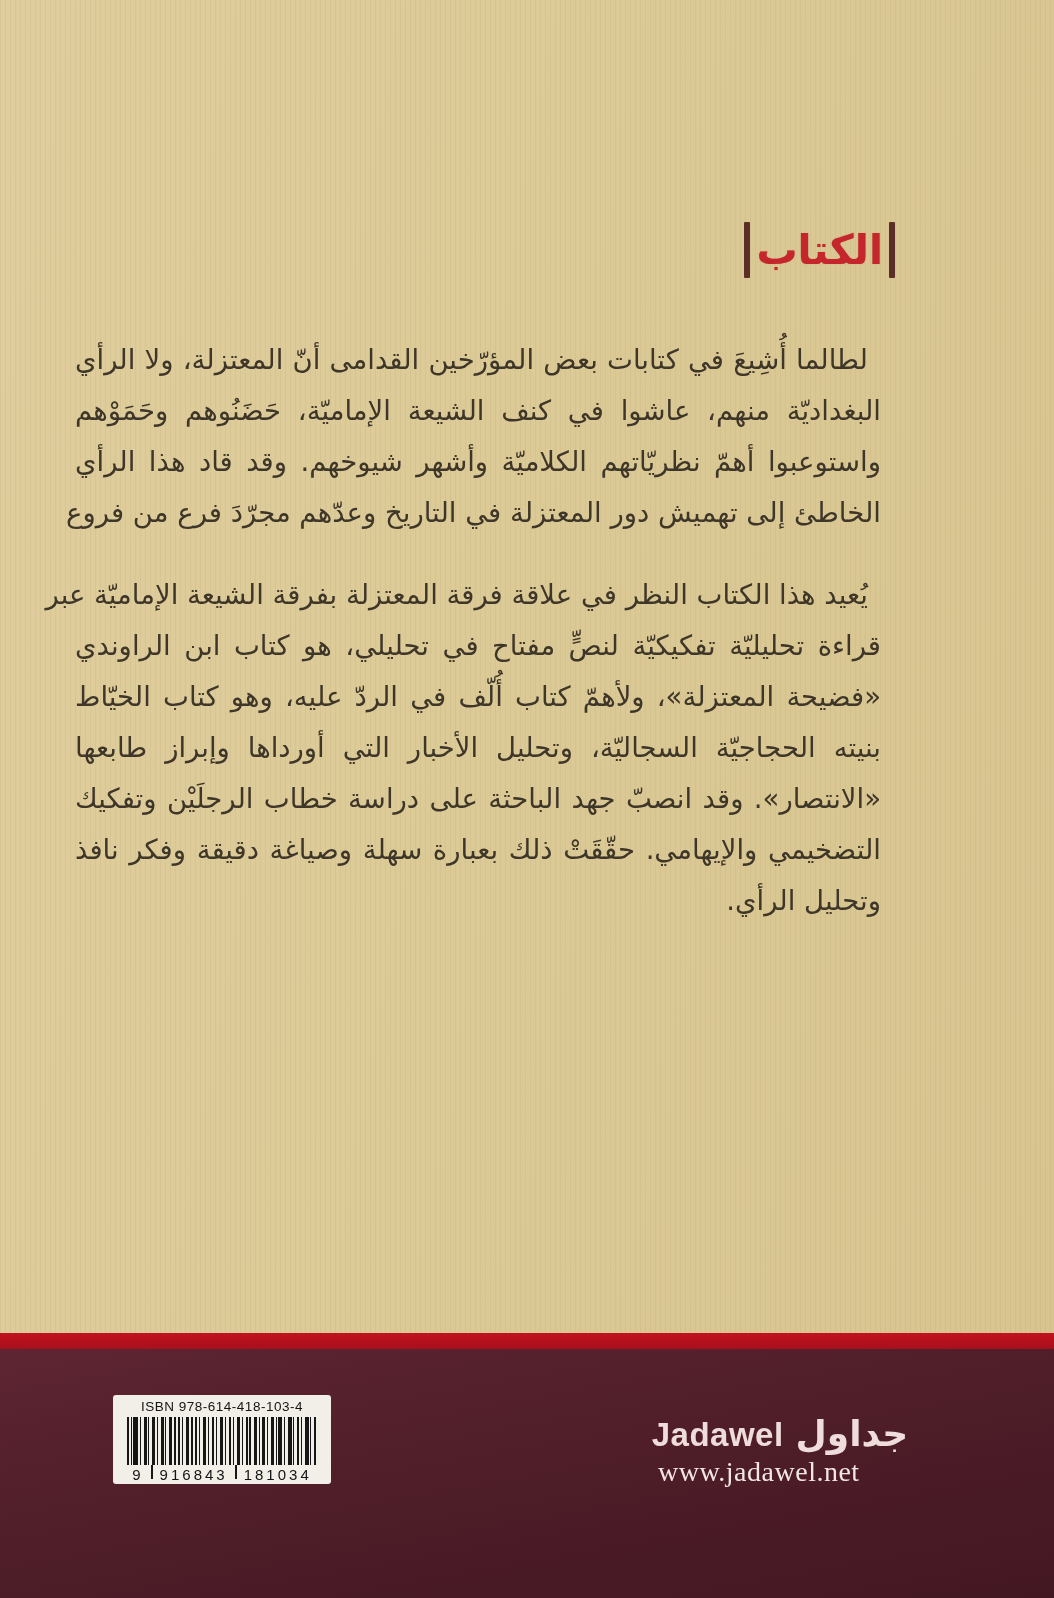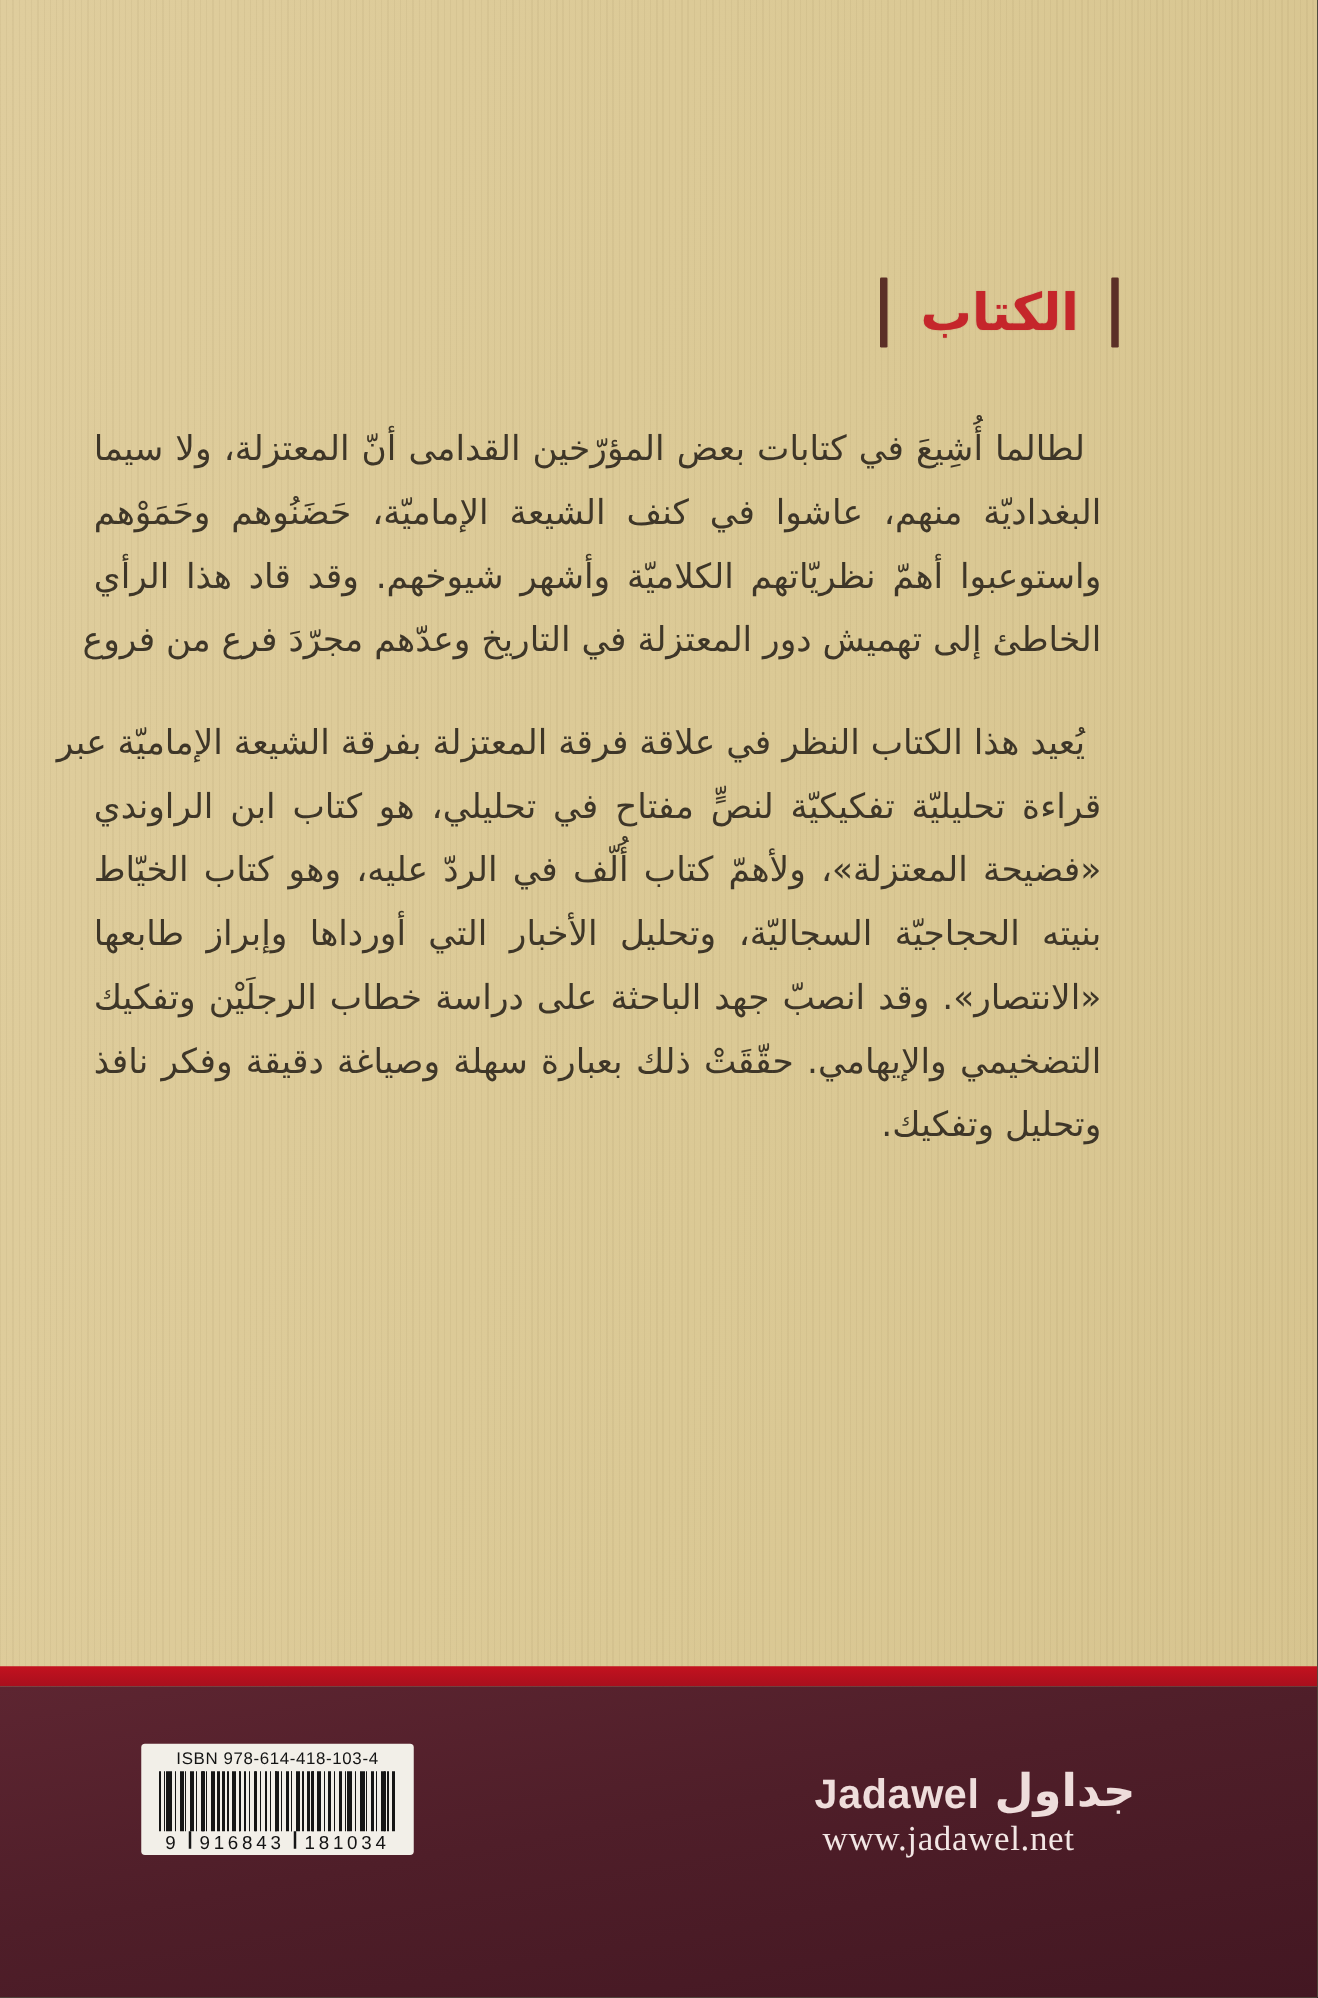--- a/index.html
+++ b/index.html
@@ -9,21 +9,21 @@
     background:
       repeating-linear-gradient(90deg, rgba(125,104,62,0.07) 0 1px, rgba(0,0,0,0) 1px 5px),
       linear-gradient(100deg,#dfcd9d 0%, #dbc995 55%, #d7c48f 100%);
     overflow:hidden;
     font-family:"DejaVu Sans",sans-serif;
   }
 
   
   .heading{
     position:absolute; top:222px; right:159px;
-    display:flex; align-items:center; gap:26px; direction:ltr;
+    display:flex; align-items:center; gap:6px; direction:ltr;
   }
   .heading .bar{width:6px;height:56px;background:#5b2f27;border-radius:1px;}
   .heading .word{
     font-size:41px;font-weight:bold;color:#c5262b;line-height:56px;
     text-shadow:0 0 1px rgba(150,30,30,.35);
   }
 
   
   .bodytext{
     position:absolute; top:334px; left:75px; width:806px;
@@ -87,33 +87,33 @@
 <div id="cover">
 
   <div class="heading">
     <div class="bar"></div>
     <div class="word">الكتاب</div>
     <div class="bar"></div>
   </div>
 
   <div class="bodytext">
     <div class="para">
-      <div class="line first">لطالما أُشِيعَ في كتابات بعض المؤرّخين القدامى أنّ المعتزلة، ولا سيما</div>
+      <div class="line first">لطالما أُشِيعَ في كتابات بعض المؤرّخين القدامى أنّ المعتزلة، ولا الرأي</div>
       <div class="line">البغداديّة منهم، عاشوا في كنف الشيعة الإماميّة، حَضَنُوهم وحَمَوْهم</div>
       <div class="line">واستوعبوا أهمّ نظريّاتهم الكلاميّة وأشهر شيوخهم. وقد قاد هذا الرأي</div>
       <div class="line">الخاطئ إلى تهميش دور المعتزلة في التاريخ وعدّهم مجرّدَ فرع من فروع</div>
     </div>
     <div class="para">
       <div class="line first">يُعيد هذا الكتاب النظر في علاقة فرقة المعتزلة بفرقة الشيعة الإماميّة عبر</div>
       <div class="line">قراءة تحليليّة تفكيكيّة لنصٍّ مفتاح في تحليلي، هو كتاب ابن الراوندي</div>
       <div class="line">«فضيحة المعتزلة»، ولأهمّ كتاب أُلّف في الردّ عليه، وهو كتاب الخيّاط</div>
       <div class="line">بنيته الحجاجيّة السجاليّة، وتحليل الأخبار التي أورداها وإبراز طابعها</div>
       <div class="line">«الانتصار». وقد انصبّ جهد الباحثة على دراسة خطاب الرجلَيْن وتفكيك</div>
       <div class="line">التضخيمي والإيهامي. حقّقَتْ ذلك بعبارة سهلة وصياغة دقيقة وفكر نافذ</div>
-      <div class="line last">وتحليل وتفكيك.</div>
+      <div class="line last">وتحليل الرأي.</div>
     </div>
   </div>
 
   <div class="strip"></div>
   <div class="maroon"></div>
 
   <div class="barcode">
     <div class="isbn-top">ISBN 978-614-418-103-4</div>
     <div class="bars"></div>
     <div class="digits">

